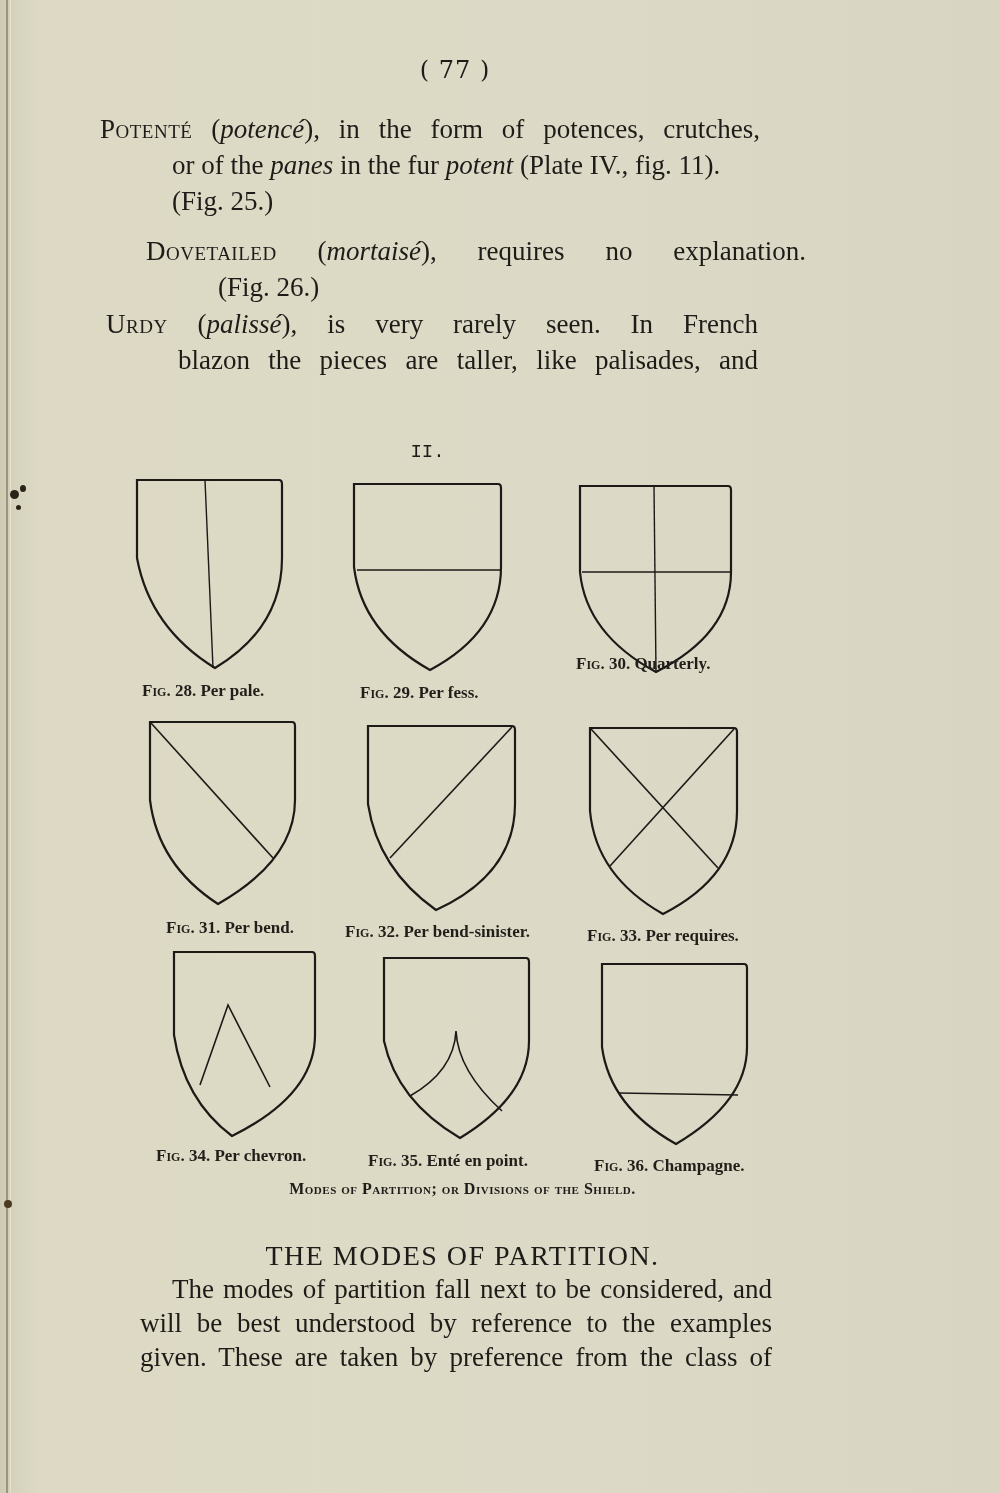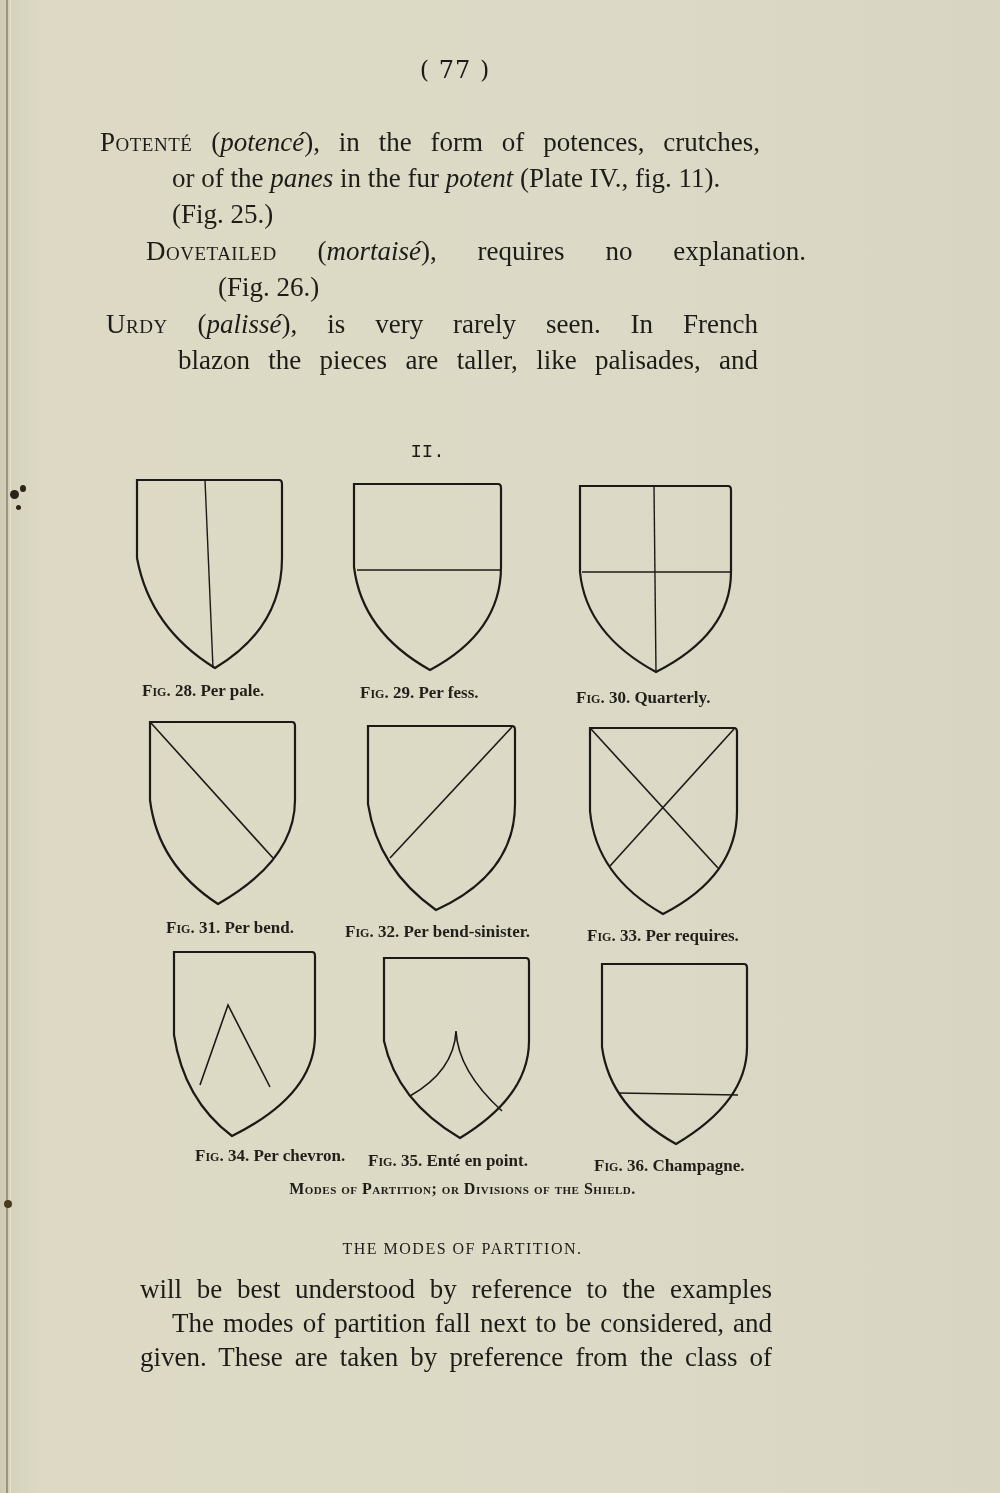--- a/index.html
+++ b/index.html
@@ -45,21 +45,21 @@
     font-size: 17px; font-weight: bold; color: #221f1a; white-space: nowrap;
   }
   .caption .fig { font-variant: small-caps; }
   .plate-title {
     position: absolute; top: 1180px; left: 0; width: 925px; text-align: center;
     font-family: "Liberation Serif", serif; font-size: 16px; font-weight: bold;
     font-variant: small-caps; letter-spacing: 0.5px;
   }
   .section-heading {
     position: absolute; top: 1240px; left: 0; width: 925px; text-align: center;
-    font-family: "Liberation Serif", serif; font-size: 16px; letter-spacing: 1.5px;
+    font-family: "Liberation Serif", serif; font-size: 28px; letter-spacing: 1.5px;
   }
   .body-para {
     position: absolute; top: 1272px; left: 140px; width: 632px;
     font-family: "Liberation Serif", serif; font-size: 27px; line-height: 34px;
   }
   svg.shield { position: absolute; overflow: visible; }
   svg.shield path, svg.shield line { fill: none; stroke: #1c1a16; }
 </style>
 </head>
 <body>
@@ -67,21 +67,21 @@
 <div class="page">
   <div class="gutter-line"></div>
   <div class="gutter-line2"></div>
   <div class="stain" style="left:10px;top:490px;width:9px;height:9px;"></div>
   <div class="stain" style="left:20px;top:485px;width:6px;height:7px;"></div>
   <div class="stain" style="left:16px;top:505px;width:5px;height:5px;"></div>
   <div class="stain" style="left:4px;top:1200px;width:8px;height:8px;background:#4a3a22;"></div>
 
   <div class="page-num">( 77 )</div>
 
-  <div class="entry" style="top:124px;">
+  <div class="entry" style="top:111px;">
     <span class="justify">
       <span class="term">Potenté</span>
       (<i>potencé</i>)<span>, in the form of potences, crutches,</span>
     </span>
     <span class="indent"><span>or of the </span><i>panes</i><span> in the fur </span><i>potent</i><span> (Plate IV., fig. 11).</span></span>
     <span class="indent">(Fig. 25.)</span>
   </div>
 
   <div class="entry" style="top:233px;left:102px;margin-left:44px;">
     <span class="justify">
@@ -112,21 +112,21 @@
       <line x1="5" y1="88" x2="148" y2="88" stroke-width="1.6"></line>
     </svg>
     <svg class="shield" style="left:578px;top:484px;" width="156" height="192" viewBox="0 0 156 192">
       <path d="M2 2 L150 2 Q153 2 153 6 L153 88 Q153 150 78 188 Q8 150 2 88 Z" stroke-width="2.2"></path>
       <line x1="4" y1="88" x2="152" y2="88" stroke-width="1.6"></line>
       <line x1="76" y1="2" x2="78" y2="188" stroke-width="1.4"></line>
     </svg>
 
     <div class="caption" style="left:142px;top:681px;"><span class="fig">Fig. 28.</span> <span>Per pale.</span></div>
     <div class="caption" style="left:360px;top:683px;"><span class="fig">Fig. 29.</span> <span>Per fess.</span></div>
-    <div class="caption" style="left:576px;top:688px;"><span class="fig">Fig. 30.</span> <span>Quarterly.</span></div>
+    <div class="caption" style="left:576px;top:654px;"><span class="fig">Fig. 30.</span> <span>Quarterly.</span></div>
 
     <svg class="shield" style="left:148px;top:720px;" width="150" height="188" viewBox="0 0 150 188">
       <path d="M2 2 L144 2 Q147 2 147 6 L147 80 Q147 140 70 184 Q10 145 2 80 Z" stroke-width="2.2"></path>
       <line x1="3" y1="3" x2="125" y2="138" stroke-width="1.6"></line>
     </svg>
     <svg class="shield" style="left:366px;top:724px;" width="152" height="190" viewBox="0 0 152 190">
       <path d="M2 2 L146 2 Q149 2 149 6 L149 80 Q149 150 70 186 Q12 145 2 80 Z" stroke-width="2.2"></path>
       <line x1="146" y1="3" x2="24" y2="134" stroke-width="1.6"></line>
     </svg>
     <svg class="shield" style="left:588px;top:726px;" width="152" height="192" viewBox="0 0 152 192">
@@ -145,27 +145,27 @@
     </svg>
     <svg class="shield" style="left:382px;top:956px;" width="150" height="186" viewBox="0 0 150 186">
       <path d="M2 2 L144 2 Q147 2 147 6 L147 85 Q147 140 78 182 Q15 145 2 85 Z" stroke-width="2.2"></path>
       <path d="M28 140 Q72 115 74 75 Q76 115 120 155" stroke-width="1.6"></path>
     </svg>
     <svg class="shield" style="left:600px;top:962px;" width="150" height="186" viewBox="0 0 150 186">
       <path d="M2 2 L144 2 Q147 2 147 6 L147 85 Q147 140 76 182 Q10 145 2 85 Z" stroke-width="2.2"></path>
       <line x1="18" y1="131" x2="138" y2="133" stroke-width="1.6"></line>
     </svg>
 
-    <div class="caption" style="left:156px;top:1146px;margin-left:39px;"><span class="fig">Fig. 34.</span> <span>Per chevron.</span></div>
+    <div class="caption" style="left:156px;top:1146px;"><span class="fig">Fig. 34.</span> <span>Per chevron.</span></div>
     <div class="caption" style="left:368px;top:1151px;"><span class="fig">Fig. 35.</span> <span>Enté en point.</span></div>
     <div class="caption" style="left:594px;top:1156px;"><span class="fig">Fig. 36.</span> <span>Champagne.</span></div>
   </div>
 
   <div class="plate-title">Modes of Partition; or Divisions of the Shield.</div>
 
   <div class="section-heading">THE MODES OF PARTITION.</div>
 
   <div class="body-para">
+    <span class="justify" style="padding-left:32px;">The modes of partition fall next to be considered, and</span>
     <span class="justify">will be best understood by reference to the examples</span>
-    <span class="justify" style="padding-left:32px;">The modes of partition fall next to be considered, and</span>
     <span class="justify">given. These are taken by preference from the class of</span>
   </div>
 </div>
 
 </body></html>

